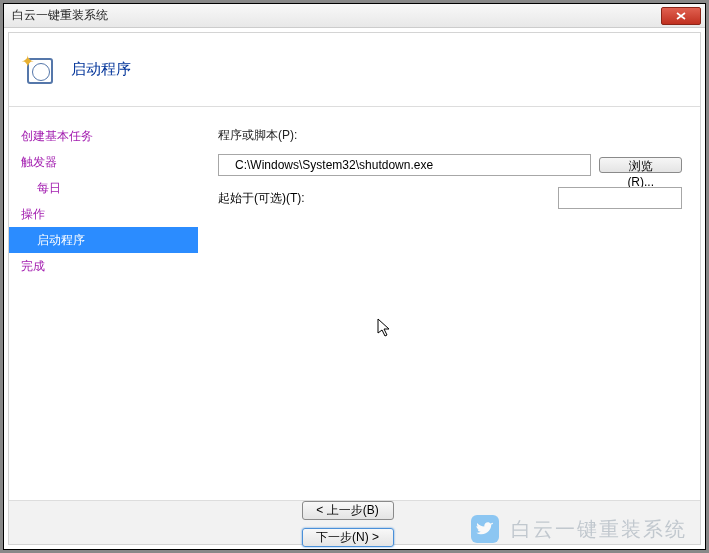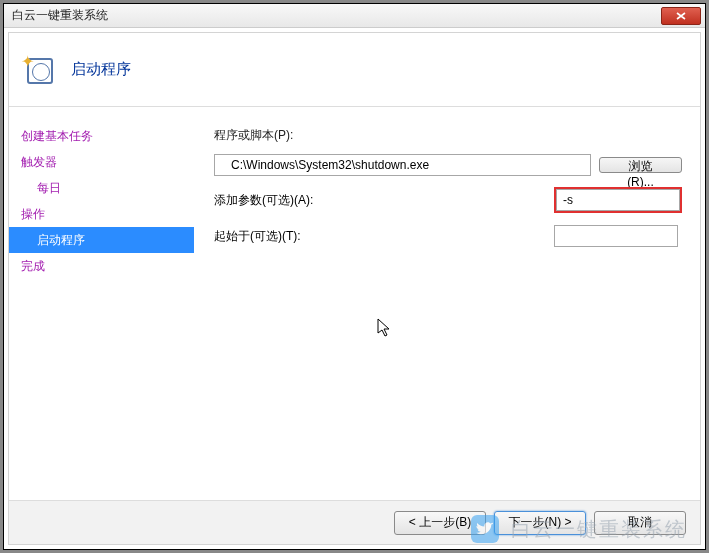--- a/index.html
+++ b/index.html
@@ -162,23 +162,24 @@
     }
     .highlight-box .short-input { border: 1px solid #a7a7a7; }
     .footer {
       position: absolute;
       left: 0; right: 0; bottom: 0;
       height: 44px;
       border-top: 1px solid #ddd;
       background: #f2f2f2;
       display: flex;
       align-items: center;
-      justify-content: flex-end;
+      justify-content: flex-start;
       padding-right: 14px;
       gap: 8px;
+      flex-direction: column;
     }
     .wiz-btn {
       min-width: 92px;
       height: 24px;
       border: 1px solid #8a8a8a;
       background: linear-gradient(#f8f8f8, #e4e4e4);
       border-radius: 3px;
       font-size: 12px;
       cursor: pointer;
     }
@@ -250,26 +251,20 @@
 
       <div class="form">
         <div class="form-row compact">
           <span class="form-label"><span>程序或脚本(P):</span></span>
         </div>
         <div class="form-row">
           <input class="program-input" type="text" value="C:\Windows\System32\shutdown.exe" style="">
           <button class="browse-btn">浏览(R)...</button>
         </div>
 
-        <div class="field-row">
-          <span class="lbl">添加参数(可选)(A):</span>
-          <span class="highlight-box">
-            <input class="short-input" type="text" value="-s" style="">
-          </span>
-        </div>
 
         <div class="field-row">
           <span class="lbl">起始于(可选)(T):</span>
           <input class="short-input" type="text" value="" style="">
         </div>
       </div>
     </div>
 
     <div class="footer">
       <button class="wiz-btn">&lt; 上一步(B)</button>

